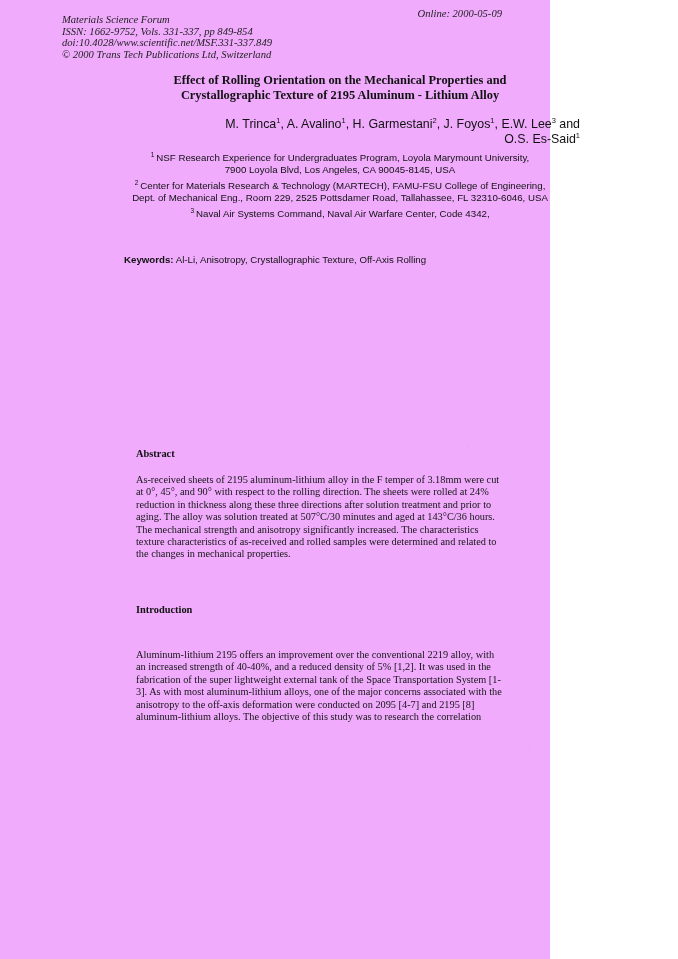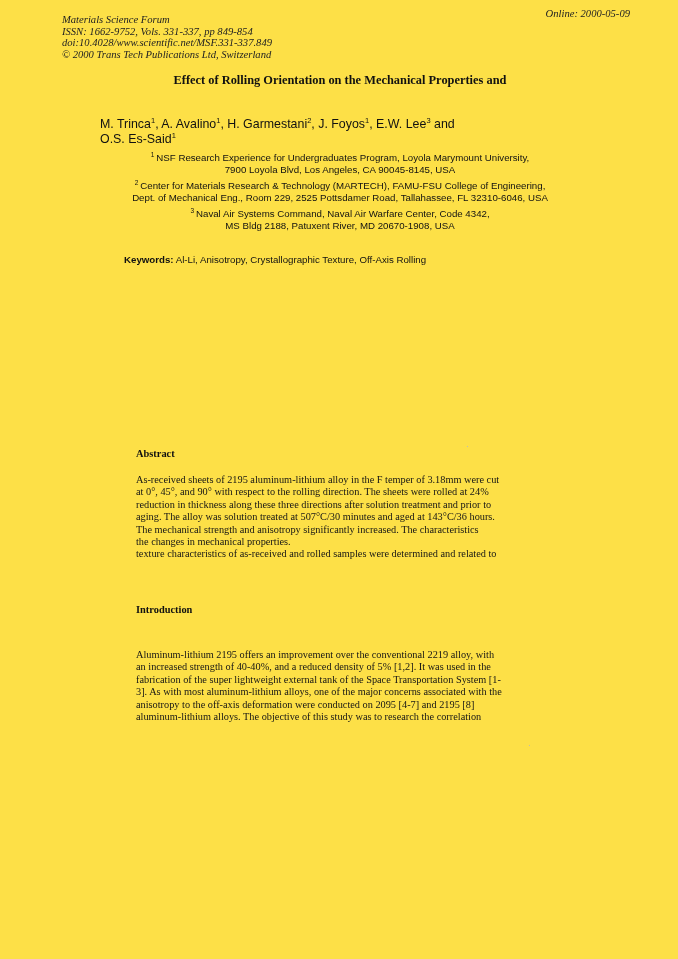--- a/index.html
+++ b/index.html
@@ -1,36 +1,36 @@
 <!DOCTYPE html>
 <html><head>
   <meta charset="utf-8">
   <style>
     html, body { margin: 0; padding: 0; background: #ffffff; }
     body { width: 678px; height: 959px; position: relative; overflow: hidden; color: #111; }
-    .page { position: absolute; left: 0; top: 0; width: 678px; height: 959px; background: #fde047; }
+    .page { position: absolute; left: 0; top: 0; width: 550px; height: 959px; background: #f0abfc; }
     .header-left {
       position: absolute; left: 62px; top: 14px;
       font-family: "Liberation Serif", serif; font-style: italic;
       font-size: 10.6px; line-height: 11.6px; color: #222;
     }
     .header-right {
       position: absolute; right: 48px; top: 8px;
       font-family: "Liberation Serif", serif; font-style: italic;
       font-size: 10.6px; line-height: 11.6px; color: #222;
     }
     .title {
       position: absolute; left: 100px; width: 480px; top: 73px;
       font-family: Liberation Serif, serif; font-weight: bold;
       font-size: 12.4px; line-height: 15px; text-align: center; color: #111;
     }
     .authors {
       position: absolute; left: 100px; width: 480px; top: 117px;
       font-family: "Liberation Sans", sans-serif;
-      font-size: 12.4px; line-height: 14.5px; text-align: left; color: #111;
+      font-size: 12.4px; line-height: 14.5px; text-align: right; color: #111;
     }
     .authors sup { font-size: 7.5px; vertical-align: 5px; line-height: 0; }
     .affil {
       position: absolute; left: 40px; width: 600px;
       font-family: "Liberation Sans", sans-serif;
       font-size: 9.7px; line-height: 12.4px; text-align: center; color: #111;
     }
     .affil sup { font-size: 6.5px; vertical-align: 4px; line-height: 0; margin-right: 2px; }
     .keywords {
       position: absolute; left: 104px; top: 254px;
@@ -60,20 +60,21 @@
   <div class="header-left">
     <div>Materials Science Forum</div>
     <div>ISSN: 1662-9752, Vols. 331-337, pp 849-854</div>
     <div>doi:10.4028/www.scientific.net/MSF.331-337.849</div>
     <div>© 2000 Trans Tech Publications Ltd, Switzerland</div>
   </div>
   <div class="header-right">Online: 2000-05-09</div>
 
   <div class="title">
     <div>Effect of Rolling Orientation on the Mechanical Properties and</div>
+    <div>Crystallographic Texture of 2195 Aluminum - Lithium Alloy</div>
   </div>
 
   <div class="authors">
     <div>
       <span>M. Trinca</span><sup>1</sup>,
       <span>A. Avalino</span><sup>1</sup>,
       <span>H. Garmestani</span><sup>2</sup>,
       <span>J. Foyos</span><sup>1</sup>,
       <span>E.W. Lee</span><sup>3</sup>
       <span>and</span>
@@ -86,37 +87,36 @@
   <div class="affil" style="top:152px;">
     <div><sup>1</sup><span>NSF Research Experience for Undergraduates Program, Loyola Marymount University,</span></div>
     <div>7900 Loyola Blvd, Los Angeles, CA 90045-8145, USA</div>
   </div>
   <div class="affil" style="top:180px;">
     <div><sup>2</sup><span>Center for Materials Research &amp; Technology (MARTECH), FAMU-FSU College of Engineering,</span></div>
     <div>Dept. of Mechanical Eng., Room 229, 2525 Pottsdamer Road, Tallahassee, FL 32310-6046, USA</div>
   </div>
   <div class="affil" style="top:208px;">
     <div><sup>3</sup><span>Naval Air Systems Command, Naval Air Warfare Center, Code 4342,</span></div>
-    <div>MS Bldg 2188, Patuxent River, MD 20670-1908, USA</div>
   </div>
 
   <div class="keywords">
     <b>Keywords:</b>
     <span>Al-Li, Anisotropy, Crystallographic Texture, Off-Axis Rolling</span>
   </div>
 
   <div class="section-head" style="top:448px;">Abstract</div>
   <div class="para" style="top:474px;">
     <span class="ln">As-received sheets of 2195 aluminum-lithium alloy in the F temper of 3.18mm were cut</span>
     <span class="ln">at 0°, 45°, and 90° with respect to the rolling direction.  The sheets were rolled at 24%</span>
     <span class="ln">reduction in thickness along these three directions after solution treatment and prior to</span>
     <span class="ln">aging.  The alloy was solution treated at 507°C/30 minutes and aged at 143°C/36 hours.</span>
     <span class="ln">The mechanical strength and anisotropy significantly increased.  The characteristics</span>
+    <span class="ln">texture characteristics of as-received and rolled samples were determined and related to</span>
     <span class="ln">the changes in mechanical properties.</span>
-    <span class="ln">texture characteristics of as-received and rolled samples were determined and related to</span>
   </div>
 
   <div class="section-head" style="top:604px;">Introduction</div>
   <div class="para" style="top:649px;">
     <span class="ln">Aluminum-lithium 2195 offers an improvement over the conventional 2219 alloy, with</span>
     <span class="ln">an increased strength of 40-40%, and a reduced density of 5% [1,2].  It was used in the</span>
     <span class="ln">fabrication of the super lightweight external tank of the Space Transportation System [1-</span>
     <span class="ln">3].  As with most aluminum-lithium alloys, one of the major concerns associated with the</span>
     <span class="ln">anisotropy to the off-axis deformation were conducted on 2095 [4-7] and 2195 [8]</span>
     <span class="ln">aluminum-lithium alloys.  The objective of this study was to research the correlation</span>

